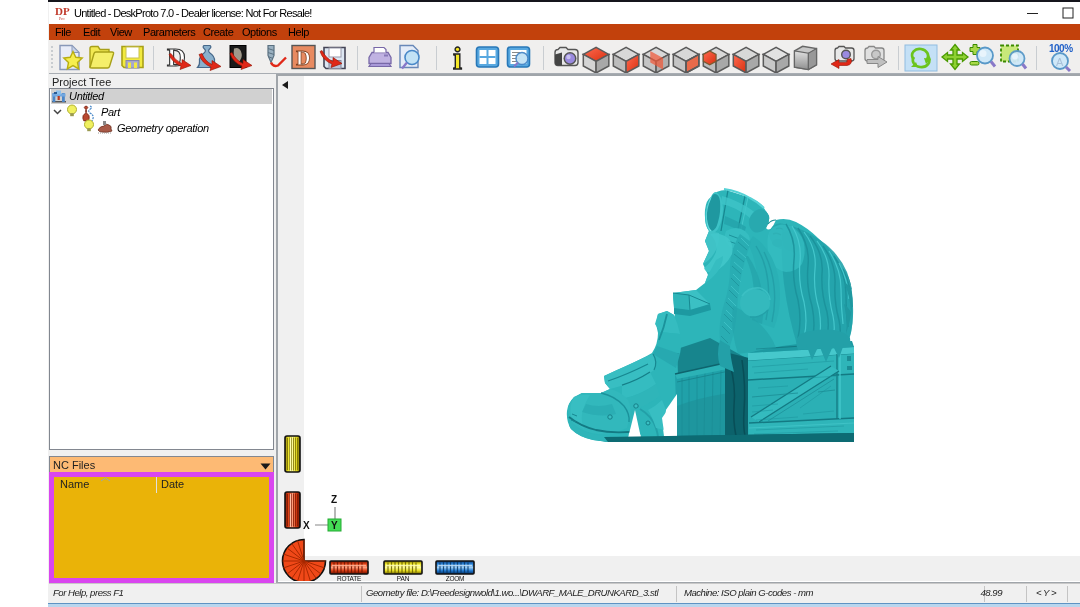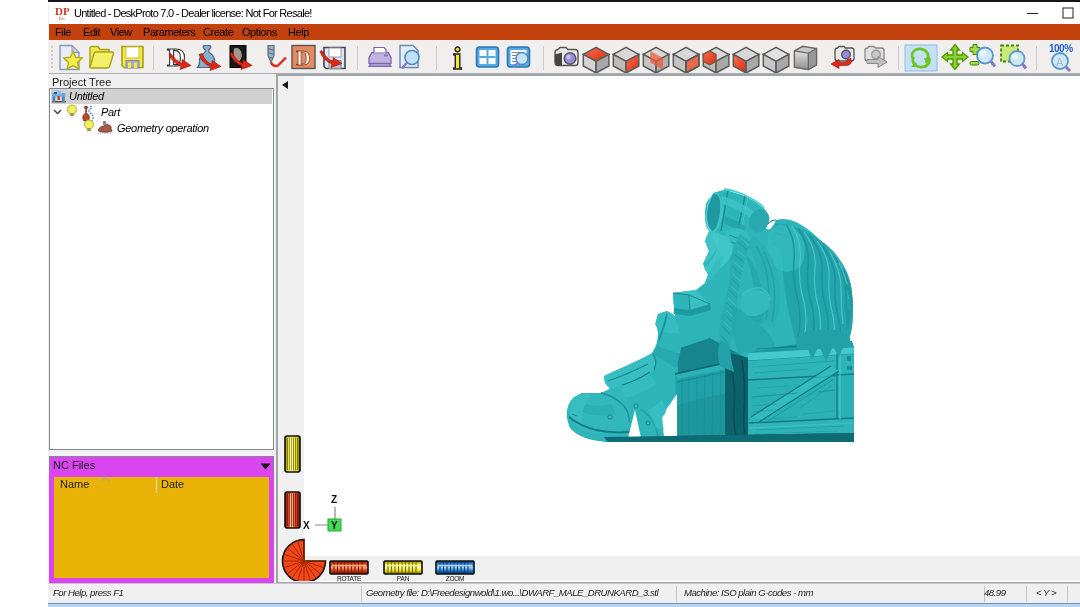--- a/index.html
+++ b/index.html
@@ -16,21 +16,21 @@
 #toolbar{position:absolute;left:1px;top:40px;width:1072px;height:34px;background:#f0efee;border-bottom:1px solid #a8adb3;}
 #statusbar{position:absolute;left:1px;top:583px;width:1072px;height:20px;background:#f0f0f0;border-top:1px solid #c8c8c8;font-size:9.6px;letter-spacing:-0.5px;color:#222;font-style:italic;}
 .ssep{position:absolute;top:2px;width:1px;height:16px;background:#c4c4c4;}
 #bottomedge{position:absolute;left:0;top:603px;width:1080px;height:4px;background:#b9d6ee;}
 #bottomedge:before{content:"";position:absolute;left:0;top:0;width:1080px;height:1px;background:#5f93c3;}
 
 #ptlabel{position:absolute;left:4px;top:76px;font-size:11px;color:#222;}
 #treebox{position:absolute;left:1px;top:88px;width:225px;height:362px;background:#fff;border:1px solid #828790;}
 #selrow{position:absolute;left:1px;top:0px;width:221px;height:15px;background:#d1d1d1;}
 .trow{position:absolute;font-size:11px;letter-spacing:-0.3px;color:#000;font-style:italic;}
-#ncheader{position:absolute;left:1px;top:456px;width:225px;height:17px;background:#d946ef;border:1px solid #828790;font-size:11px;color:#222;}
+#ncheader{position:absolute;left:1px;top:456px;width:225px;height:17px;background:#fdba74;border:1px solid #828790;font-size:11px;color:#222;}
 #nclist{position:absolute;left:1px;top:472px;width:225px;height:111px;background:#eab308;border:5px solid #d946ef;}
 .colhdr{position:absolute;top:1px;font-size:11px;color:#222;}
 
 #vp{position:absolute;left:228px;top:74px;width:845px;height:509px;background:#fff;border:2px solid #a0a5aa;border-right:1px solid #a0a5aa;border-bottom:1px solid #a0a5aa;}
 #vpleft{position:absolute;left:0px;top:0px;width:26px;height:505px;background:#f0f0f0;}
 #vpbottom{position:absolute;left:0px;top:480px;width:842px;height:25px;background:#f0f0f0;}
 #collapse{position:absolute;left:4px;top:5px;width:0;height:0;border-top:4px solid transparent;border-bottom:4px solid transparent;border-right:6px solid #1a1a1a;}
 .btnlabel{position:absolute;font-size:6.5px;color:#111;letter-spacing:-0.2px;}
 #rightsliver{position:absolute;left:1076px;top:0;width:4px;height:607px;background:#ffffff;}
 #rightborder{position:absolute;left:1073px;top:0;width:3px;height:607px;background:#4d87bf;}
@@ -581,21 +581,21 @@
 
   <div id="statusbar">
     <div class="abs" style="left:4px;top:3px">For Help, press F1</div>
     <div class="ssep" style="left:312px"></div>
     <div class="ssep" style="left:627px"></div>
     <div class="ssep" style="left:935px"></div>
     <div class="ssep" style="left:977px"></div>
     <div class="ssep" style="left:1018px"></div>
     <div class="abs" style="left:317px;top:3px">Geometry file: D:\Freedesignwold\1.wo...\DWARF_MALE_DRUNKARD_3.stl</div>
     <div class="abs" style="left:635px;top:3px">Machine: ISO plain G-codes - mm</div>
-    <div class="abs" style="left:935px;top:3px;width:40px;text-align:left">48.99</div>
+    <div class="abs" style="left:913px;top:3px;width:40px;text-align:right">48.99</div>
     <div class="abs" style="left:978px;top:3px;width:38px;text-align:center">&lt; Y &gt;</div>
     <div class="abs" style="left:1020px;top:3px;width:42px;text-align:center">-4.47</div>
     <svg class="abs" style="left:1057px;top:6px" width="14" height="13">
       <g fill="#b0b4b8">
           <rect x="10" y="9" width="2" height="2"></rect>
           <rect x="10" y="5" width="2" height="2"></rect>
           <rect x="10" y="1" width="2" height="2"></rect>
           <rect x="6" y="9" width="2" height="2"></rect>
           <rect x="6" y="5" width="2" height="2"></rect>
           <rect x="2" y="9" width="2" height="2"></rect>

